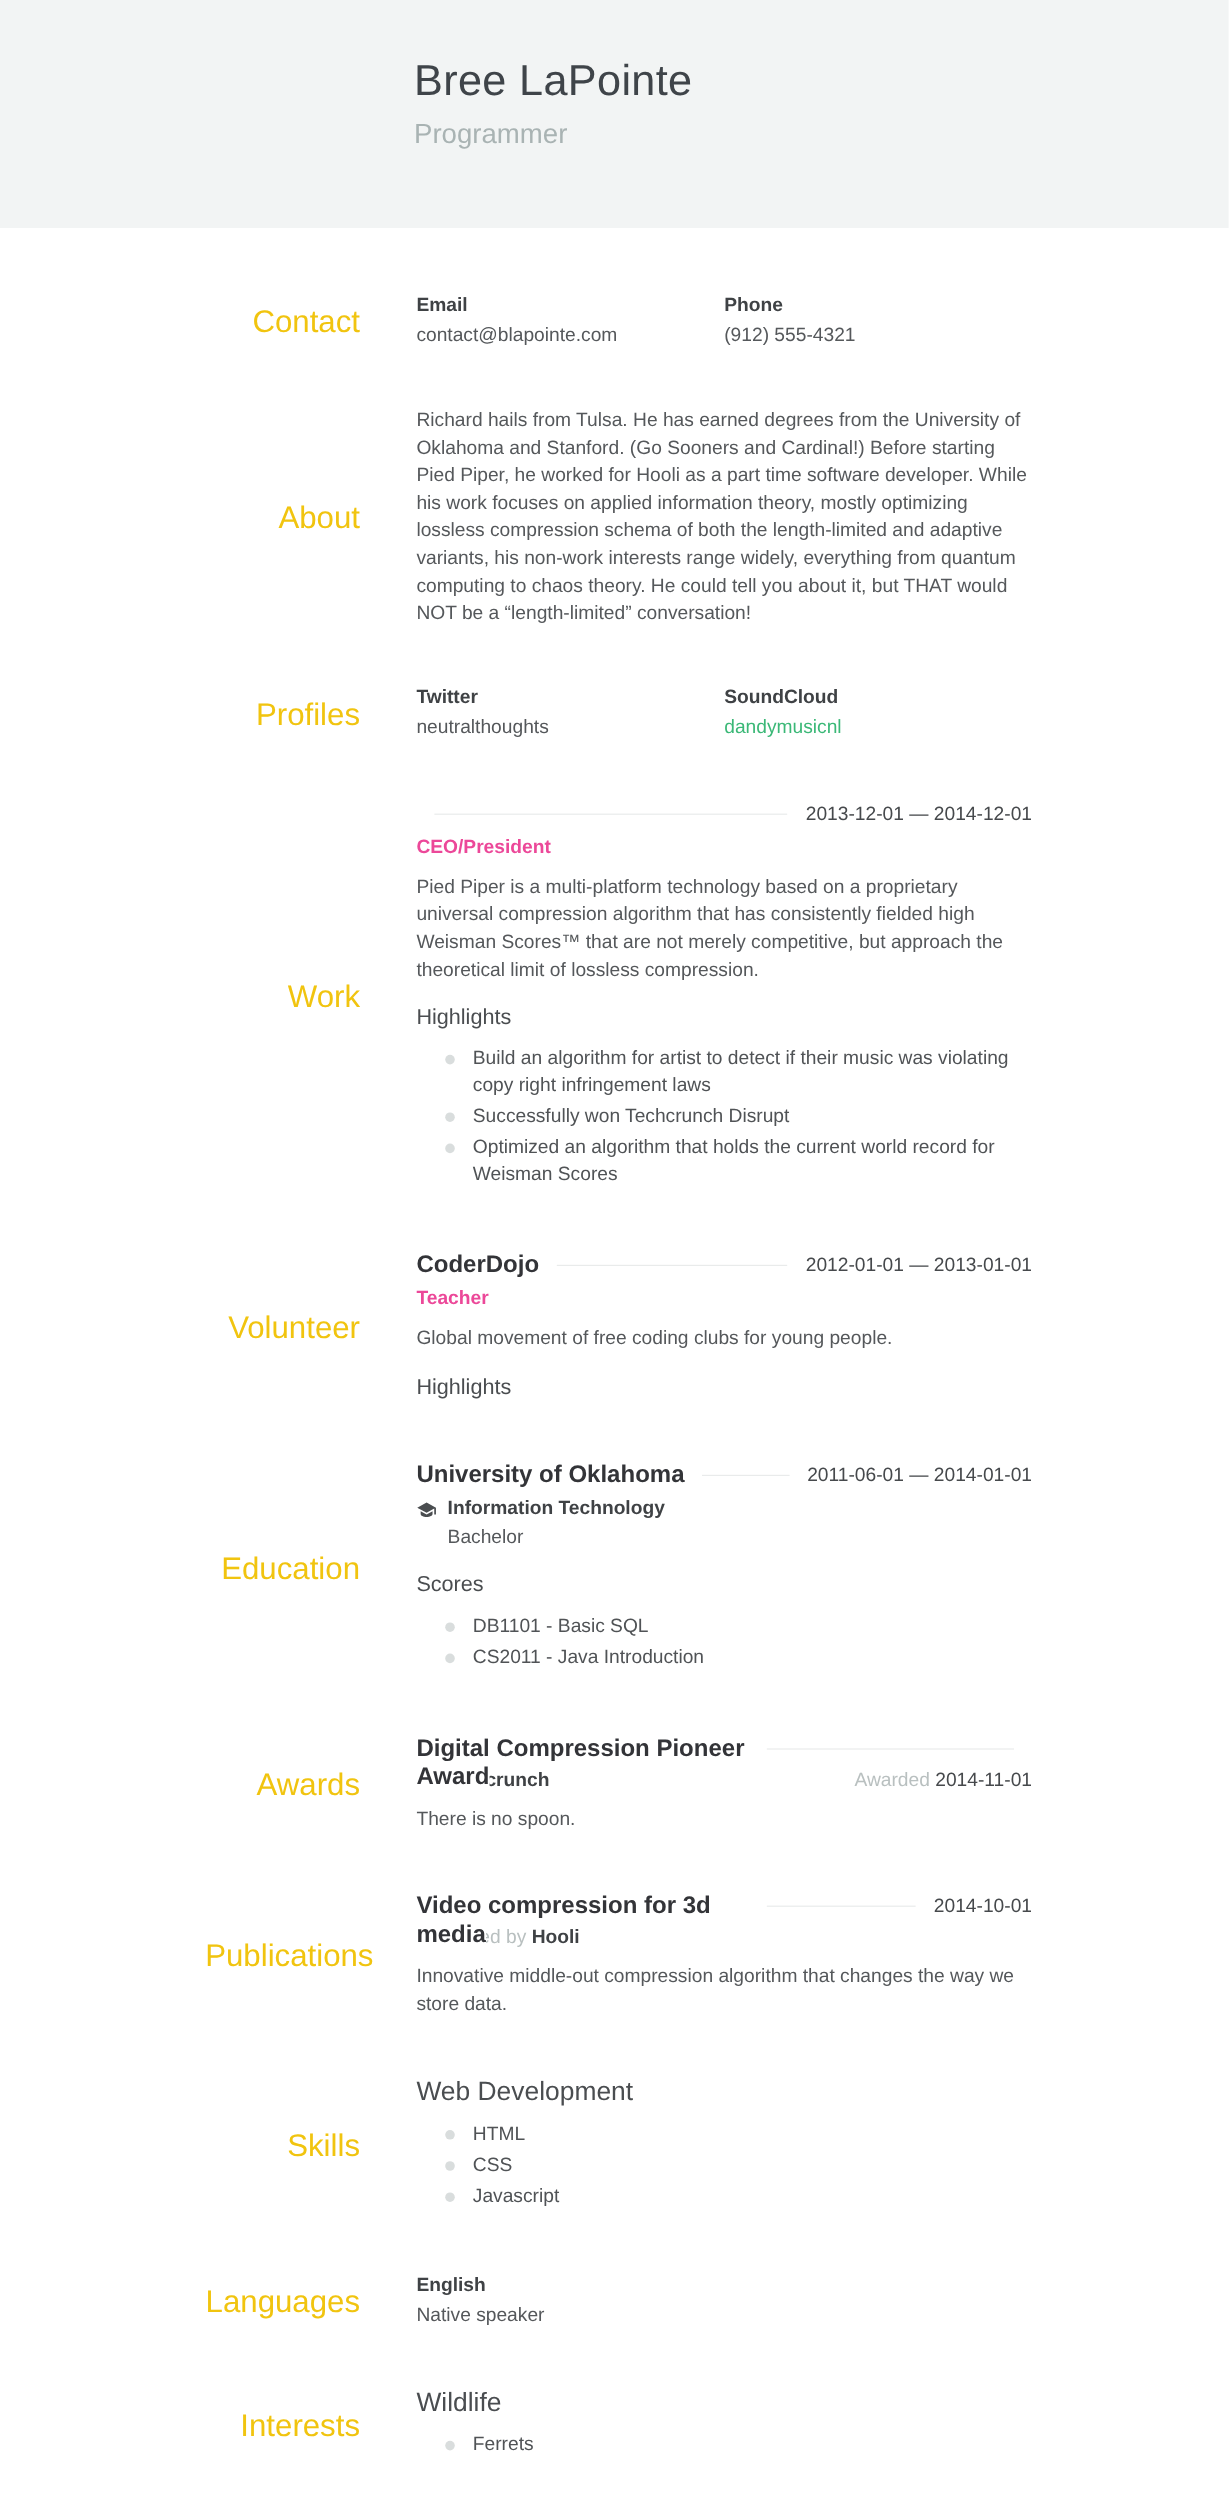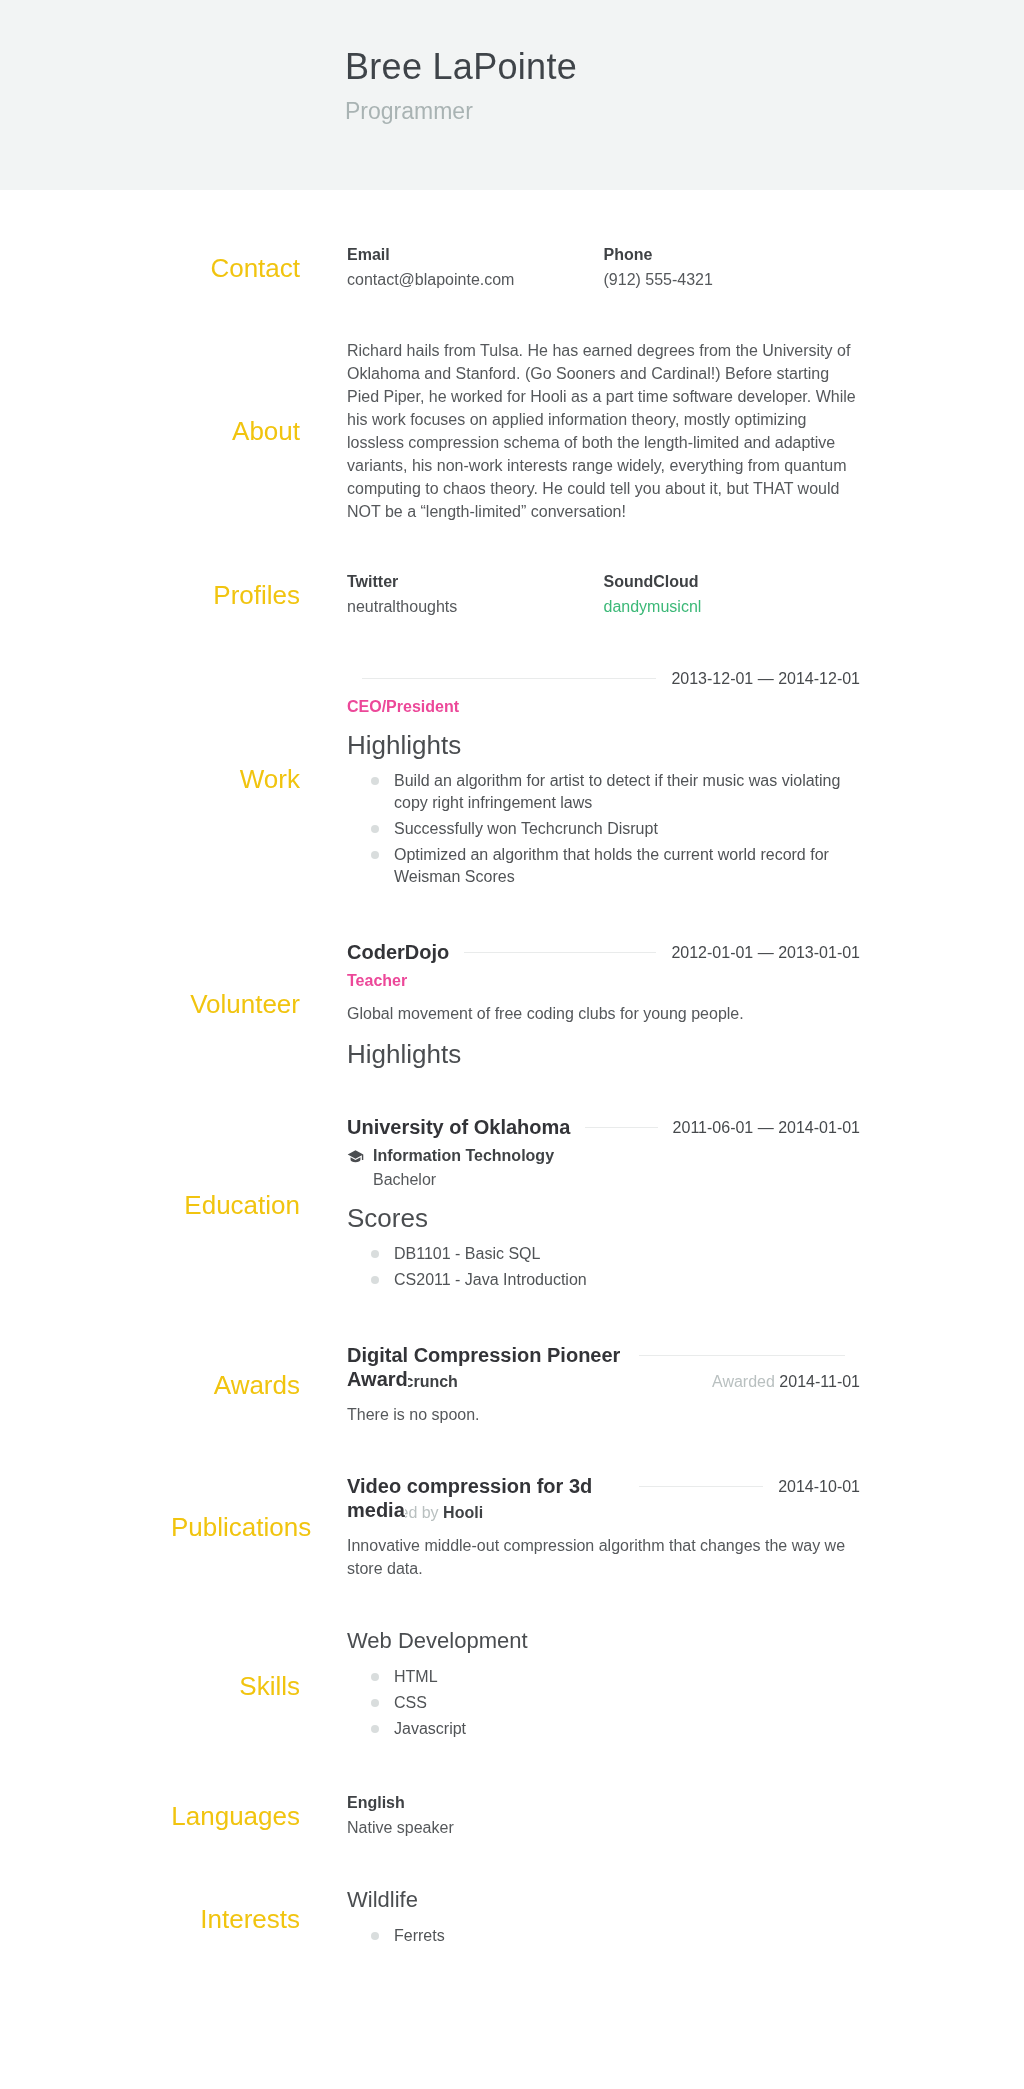--- a/index.html
+++ b/index.html
@@ -38,21 +38,21 @@
   .entry-date { white-space: nowrap; line-height: 22px; margin-top: 2px; font-size: 16px; color: #46494c; }
   .entry-date.below { position: absolute; right: 0; top: 26px; }
   .muted { color: var(--muted, #b9c0c0); }
 
   .byline { margin-top: 4px; line-height: 22px; position: relative; z-index: 1; }
   .byline-name { font-weight: 700; color: #3f4245; }
 
   .position { margin-top: 6px; font-weight: 700; font-size: 16px; color: #ec4899; line-height: 22px; }
   .summary { margin-top: 10px; line-height: 23px; }
 
-  .sub-heading { font-size: 26px; font-weight: 400; color: #4a4d50; margin: 14px 0 0; line-height: 26px; }
+  .sub-heading { font-size: 18px; font-weight: 400; color: #4a4d50; margin: 14px 0 0; line-height: 26px; }
 
   ul.dot-list { list-style: none; margin: 12px 0 0; padding: 0 0 0 47px; }
   ul.dot-list li { position: relative; line-height: 22px; margin-bottom: 4px; color: #505356; }
   ul.dot-list li::before { content: ""; position: absolute; left: -23px; top: 7px; width: 8px; height: 8px;
                            border-radius: 50%; background: var(--bullet, #d9dddd); }
 
   
   .edu-area { display: flex; align-items: center; gap: 9px; margin-top: 6px; }
   .edu-area .area-name { font-weight: 700; font-size: 16px; color: #3f4245; line-height: 22px; }
   .cap-icon svg { display: block; width: 17px; height: 17px; fill: #4a4d50; }
@@ -114,20 +114,21 @@
 
     <section class="section">
       <div class="sec-label">Work</div>
       <div class="sec-content">
         <div class="entry-head">
           <div class="entry-title"><span class="t"></span></div>
           <div class="head-line"></div>
           <div class="entry-date">2013-12-01 — 2014-12-01</div>
         </div>
         <div class="position">CEO/President</div>
+        <p class="summary" style="margin-bottom:0;">Pied Piper is a multi-platform technology based on a proprietary universal compression algorithm that has consistently fielded high Weisman Scores™ that are not merely competitive, but approach the theoretical limit of lossless compression.</p>
         <div class="sub-heading">Highlights</div>
         <ul class="dot-list">
             <li>Build an algorithm for artist to detect if their music was violating copy right infringement laws</li>
             <li>Successfully won Techcrunch Disrupt</li>
             <li>Optimized an algorithm that holds the current world record for Weisman Scores</li>
           </ul>
       </div>
     </section>
 
     <section class="section">

